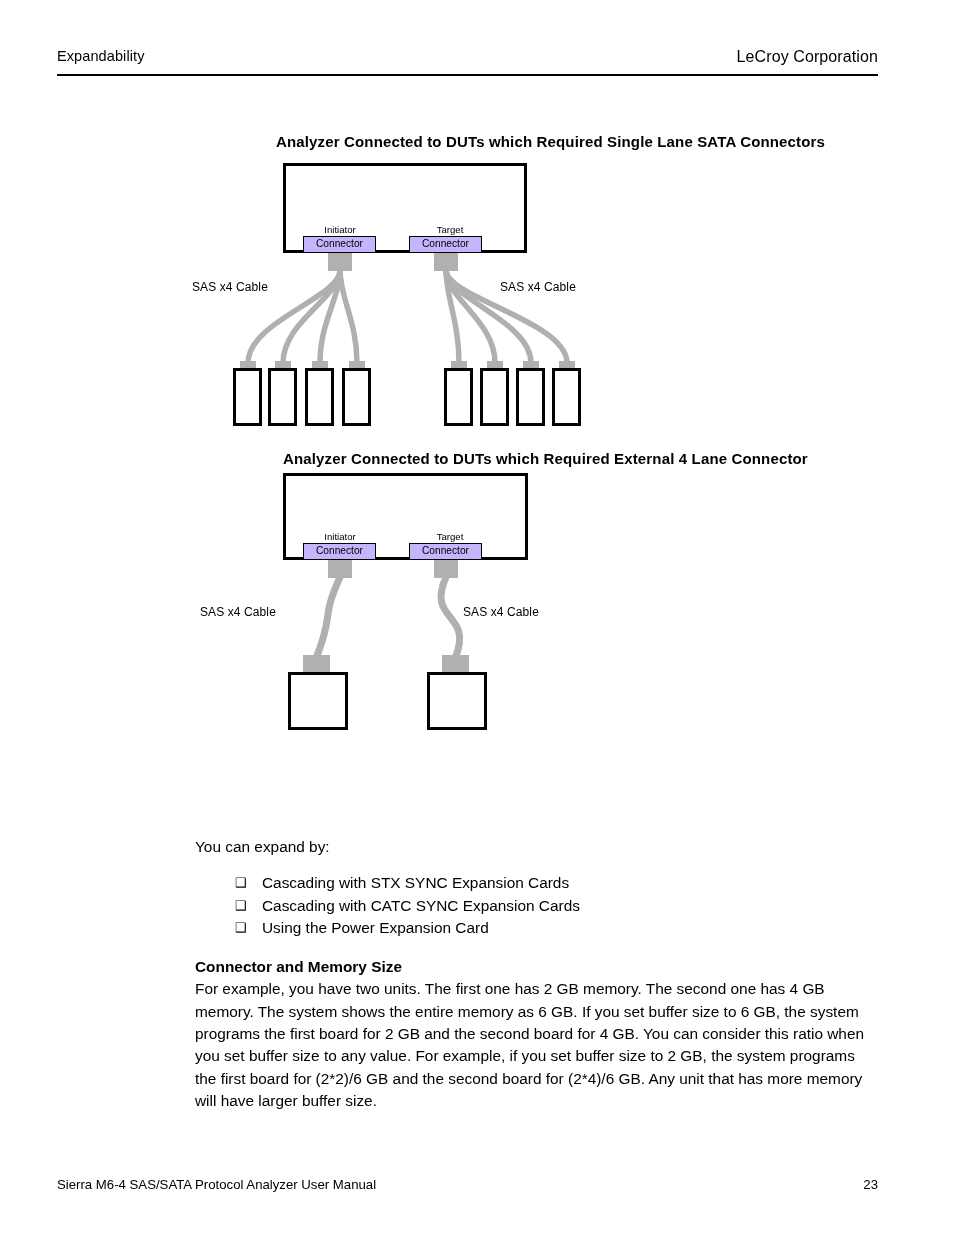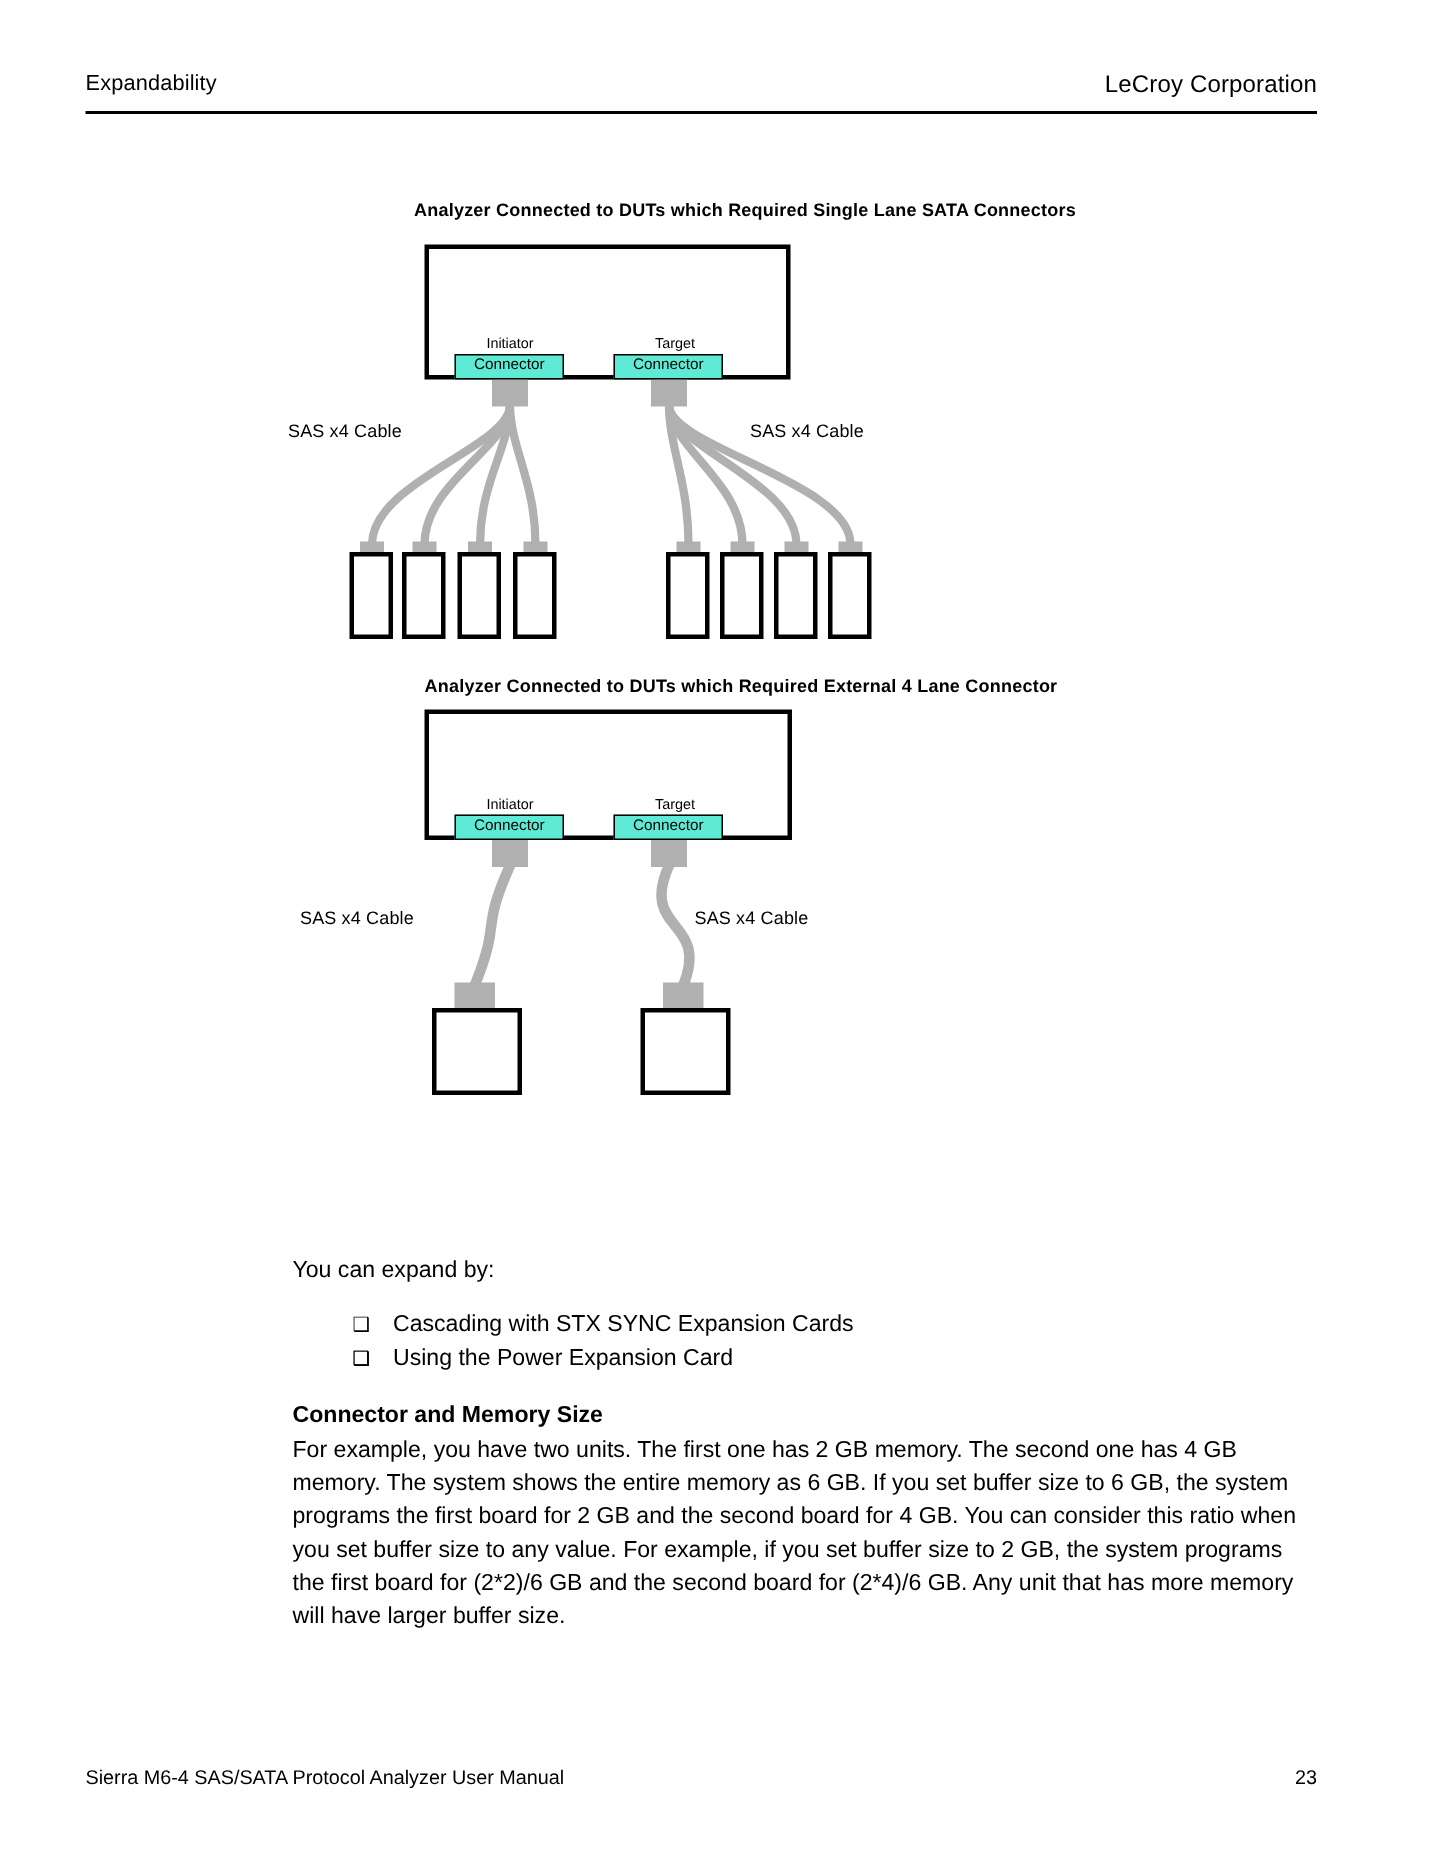--- a/index.html
+++ b/index.html
@@ -58,42 +58,42 @@
     position: absolute;
     left: 0;
     top: 0;
     width: 954px;
     height: 780px;
   }
   .fig-caption {
     position: absolute;
     font-family: "Liberation Sans", sans-serif;
     font-weight: bold;
-    font-size: 12px;
+    font-size: 15px;
     letter-spacing: 0.15px;
     white-space: nowrap;
     color: #000;
   }
   .chassis {
     position: absolute;
     border: 3.5px solid #000;
     background: #ffffff;
     box-sizing: border-box;
   }
   .port-label {
     position: absolute;
     font-size: 9.6px;
     white-space: nowrap;
     text-align: center;
     color: #000;
   }
   .connector-box {
     position: absolute;
     border: 1.2px solid #000;
-    background: #5eead4;
+    background: #c4b5fd;
     box-sizing: border-box;
     font-size: 10.2px;
     text-align: center;
     line-height: 1;
     padding-top: 2px;
     color: #000;
     z-index: 4;
   }
   .plug {
     position: absolute;
@@ -255,21 +255,21 @@
         <div class="dut" style="left: 427px; top: 672px; width: 60px; height: 58px;"></div>
       </div>
 
   </div>
 
   <div class="body-text">
     <p class="para">You can expand by:</p>
 
     <div class="bullet-list" id="bullet-list">
         <div class="bullet-item"><span class="bullet-marker">❑</span><span>Cascading with STX SYNC Expansion Cards</span></div>
-        <div class="bullet-item"><span class="bullet-marker">❑</span></div>
+        <div class="bullet-item"><span class="bullet-marker">❑</span><span>Cascading with CATC SYNC Expansion Cards</span></div>
         <div class="bullet-item"><span class="bullet-marker">❑</span><span>Using the Power Expansion Card</span></div>
       </div>
 
 
     <p class="section-head">Connector and Memory Size</p>
     <p class="para-block">For example, you have two units. The first one has 2 GB memory. The second one has 4 GB memory. The system shows the entire memory as 6 GB. If you set buffer size to 6 GB, the system programs the first board for 2 GB and the second board for 4 GB. You can consider this ratio when you set buffer size to any value. For example, if you set buffer size to 2 GB, the system programs the first board for (2*2)/6 GB and the second board for (2*4)/6 GB. Any unit that has more memory will have larger buffer size.</p>
   </div>
 
   <div class="footer-left">Sierra M6-4 SAS/SATA Protocol Analyzer User Manual</div>
   <div class="footer-right">23</div>

